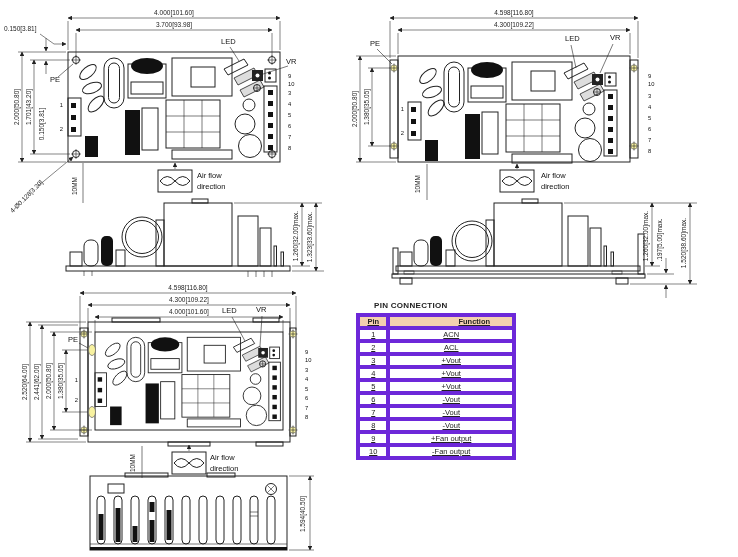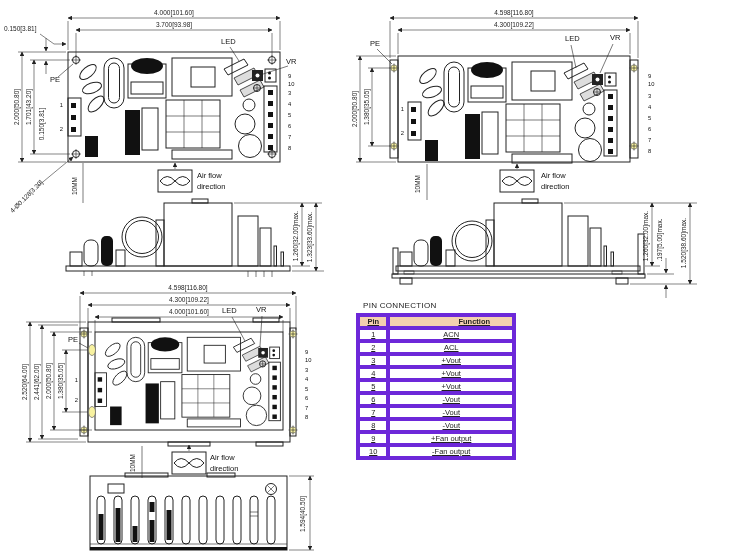--- a/index.html
+++ b/index.html
@@ -12,21 +12,21 @@
   .ln{fill:none;stroke:var(--line);stroke-width:1;}
   .thin{fill:none;stroke:var(--line);stroke-width:.6;}
   .dim{fill:none;stroke:#333;stroke-width:.6;}
   .blk{fill:#111;stroke:none;}
   .gry{fill:#ddd;stroke:var(--line);stroke-width:.8;}
   .yel{fill:var(--hole-fill);stroke:#666;stroke-width:.7;}
   .txt{font-family:"Liberation Sans",sans-serif;font-size:6.5px;fill:#222;}
   .lbl{font-family:"Liberation Sans",sans-serif;font-size:7.5px;fill:#111;}
   .pin{font-family:"Liberation Sans",sans-serif;font-size:5.8px;fill:#111;}
   #pin-table-wrap{position:absolute;left:356px;top:301px;width:160px;}
-  #pin-table-title{font-size:8px;font-weight:normal;color:#222;margin:0 0 3px 7px;letter-spacing:.3px;}
+  #pin-table-title{font-size:8px;font-weight:bold;color:#222;margin:0 0 3px 18px;letter-spacing:.3px;}
   table{border-collapse:collapse;border:2px solid #333;}
   th,td{border:4px solid #6d28d9;font-size:7.5px;line-height:9px;height:9px;
         text-align:center;padding:0 2px;color:#222;}
   th{background:var(--table-header);font-weight:bold;}
   .u{text-decoration:underline;}
   .col-pin{width:34px;} .col-fn{width:114px;padding-left:48px;}
 </style>
 </head>
 <body>
 

